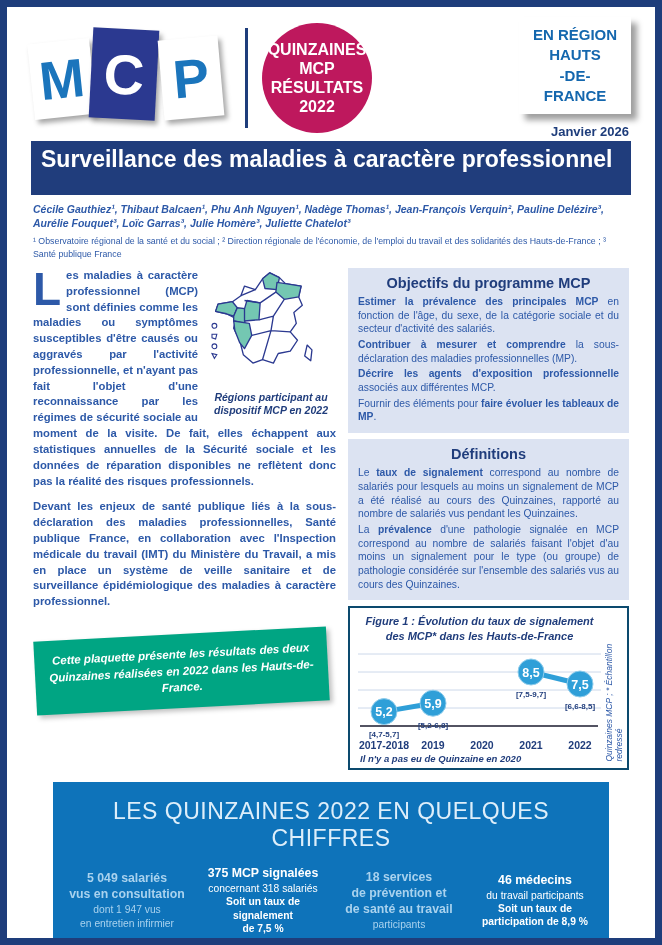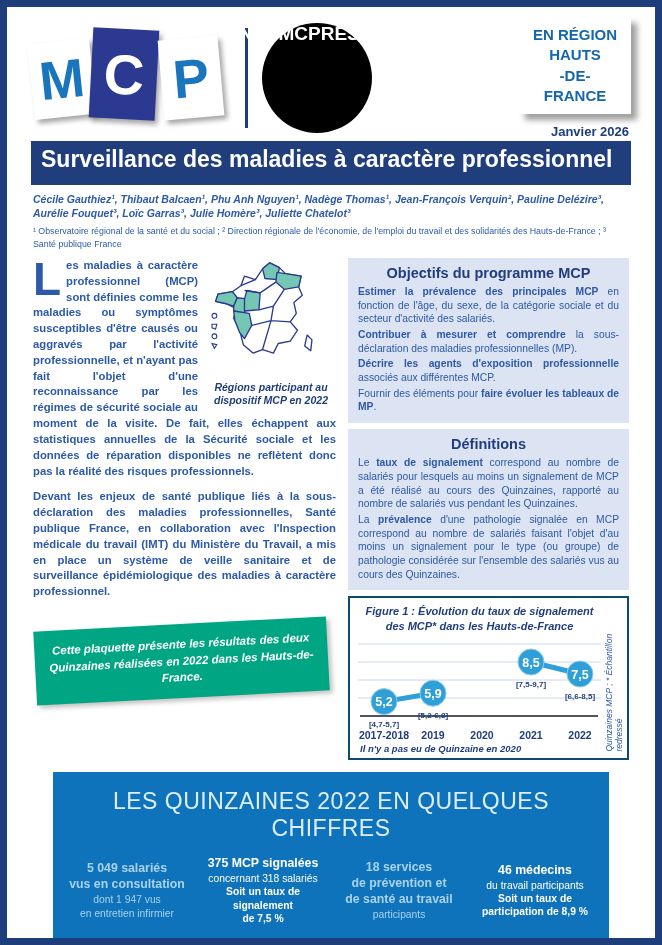--- a/index.html
+++ b/index.html
@@ -8,28 +8,28 @@
   
   header{display:flex;align-items:center;gap:14px;padding:16px 24px 6px 24px;height:132px;box-sizing:border-box;}
   .mcp-logo{position:relative;width:200px;height:104px;flex-shrink:0;}
   .sq{position:absolute;display:flex;align-items:center;justify-content:center;font-weight:bold;
       box-shadow:3px 4px 5px rgba(0,0,0,.35);}
   .sq1{left:0;top:15px;width:62px;height:76px;background:#fff;transform:rotate(-6deg);z-index:1;color:#1b75bc;font-size:54px;}
   .sq2{left:60px;top:3px;width:66px;height:90px;background:#2b3990;transform:rotate(3deg);z-index:2;color:#fff;font-size:56px;}
   .sq3{left:130px;top:12px;width:60px;height:80px;background:#fff;transform:rotate(-5deg);z-index:3;color:#1b75bc;font-size:54px;}
   .hdr-divider{width:3px;height:100px;background:#1e3d7b;flex-shrink:0;}
   .hdr-subtitle{color:#253c80;font-weight:bold;font-variant:small-caps;font-size:17px;line-height:1.45;width:118px;flex-shrink:0;}
-  .badge-circle{width:110px;height:110px;border-radius:50%;background:#000000;color:#fff;display:flex;flex-direction:row;
-      justify-content:center;text-align:center;font-weight:bold;font-size:19px;line-height:1.2;text-transform:uppercase;flex-shrink:0;}
+  .badge-circle{width:110px;height:110px;border-radius:50%;background:#be185d;color:#fff;display:flex;flex-direction:column;
+      justify-content:center;text-align:center;font-weight:bold;font-size:16px;line-height:1.2;text-transform:uppercase;flex-shrink:0;}
   .region-col{margin-left:auto;display:flex;flex-direction:column;align-items:flex-end;}
   .region-box{background:#fff;box-shadow:6px 6px 6px #9f9f9f;padding:8px 8px;text-align:center;color:#1467ae;
       font-weight:bold;font-size:15px;text-transform:uppercase;line-height:1.35;width:96px;}
   .hdr-date{margin-top:10px;color:#1e3d7b;font-weight:bold;font-size:13px;padding-right:2px;}
   
-  .title-banner{margin:2px 24px 0;background:#203d7c;color:#fff;font-weight:bold;font-size:23px;padding:5px 10px 12px;}
+  .title-banner{margin:2px 24px 0;background:#203d7c;color:#fff;font-weight:bold;font-size:23px;padding:5px 10px 22px;}
   
   .byline{padding:7px 26px 2px;}
   .authors{color:#2d59a8;font-style:italic;font-weight:bold;font-size:10.5px;line-height:1.35;margin:0;}
   .affil{color:#2d59a8;font-size:8.8px;line-height:1.4;margin:5px 0 0;}
   
   .columns{display:flex;gap:12px;padding:6px 26px 0;}
   .left-col{width:303px;flex-shrink:0;color:#2d59a8;}
   .map-float{float:right;width:130px;margin:0 0 2px 8px;text-align:center;}
   .map-caption{color:#203d7c;font-weight:bold;font-style:italic;font-size:10.5px;line-height:1.25;margin-top:1px;}
   .body-p{text-align:justify;font-size:11.3px;line-height:1.4;font-weight:bold;margin:0 0 10px;}

